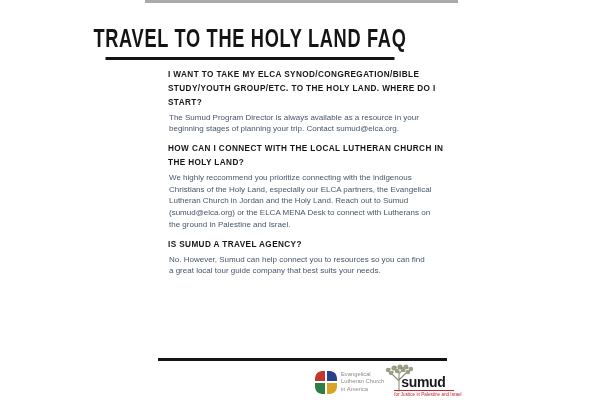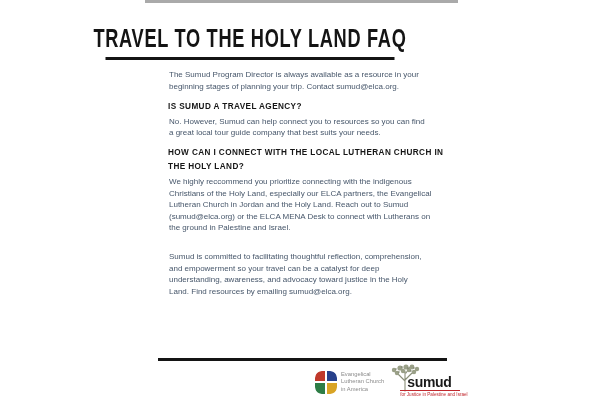--- a/index.html
+++ b/index.html
@@ -73,21 +73,21 @@
     top: 358px; left: 158px;
     width: 289px; height: 2.5px;
     background: #141414;
   }
   
   .footer {
     position: absolute;
     top: 367px; left: 315px;
     display: flex;
     align-items: center;
-    gap: 7px;
+    gap: 1px;
   }
   .elca-logo {
     display: flex;
     align-items: center;
     gap: 4px;
   }
   .elca-emblem {
     width: 22px; height: 23px;
     display: grid;
     grid-template-columns: 1fr 1fr;
@@ -145,42 +145,40 @@
 
 <div class="canvas">
 
   <div class="top-edge"></div>
 
   <h1 class="page-title">TRAVEL TO THE HOLY LAND FAQ</h1>
   <div class="title-rule"></div>
 
   <div class="content" id="faq-list">
       <div class="faq-item">
+        <div class="faq-question">I WANT TO TAKE MY ELCA SYNOD/CONGREGATION/BIBLE
+STUDY/YOUTH GROUP/ETC. TO THE HOLY LAND. WHERE DO I START?</div>
         <div class="faq-answer">The Sumud Program Director is always available as a resource in your
 beginning stages of planning your trip. Contact sumud@elca.org.</div>
-      </div>
-      <div class="faq-item">
-        <div class="faq-question">IS SUMUD A TRAVEL AGENCY?</div>
-        <div class="faq-answer">No. However, Sumud can help connect you to resources so you can find
-a great local tour guide company that best suits your needs.</div>
       </div>
       <div class="faq-item">
         <div class="faq-question">HOW CAN I CONNECT WITH THE LOCAL LUTHERAN CHURCH IN
 THE HOLY LAND?</div>
         <div class="faq-answer">We highly reccommend you prioritize connecting with the indigenous
 Christians of the Holy Land, especially our ELCA partners, the Evangelical
 Lutheran Church in Jordan and the Holy Land. Reach out to Sumud
 (sumud@elca.org) or the ELCA MENA Desk to connect with Lutherans on
 the ground in Palestine and Israel.</div>
       </div>
       <div class="faq-item">
-        <div class="faq-answer">Sumud is committed to facilitating thoughtful reflection, comprehension,
-and empowerment so your travel can be a catalyst for deep
-understanding, awareness, and advocacy toward justice in the Holy
-Land. Find resources by emailing sumud@elca.org.</div>
+        <div class="faq-question">IS SUMUD A TRAVEL AGENCY?</div>
+        <div class="faq-answer">No. However, Sumud can help connect you to resources so you can find
+a great local tour guide company that best suits your needs.</div>
+      </div>
+      <div class="faq-item">
       </div>
     </div>
 
   <div class="bottom-rule"></div>
 
   <div class="footer">
 
     <div class="elca-logo">
       <div class="elca-emblem">
         <span class="q1"></span>

